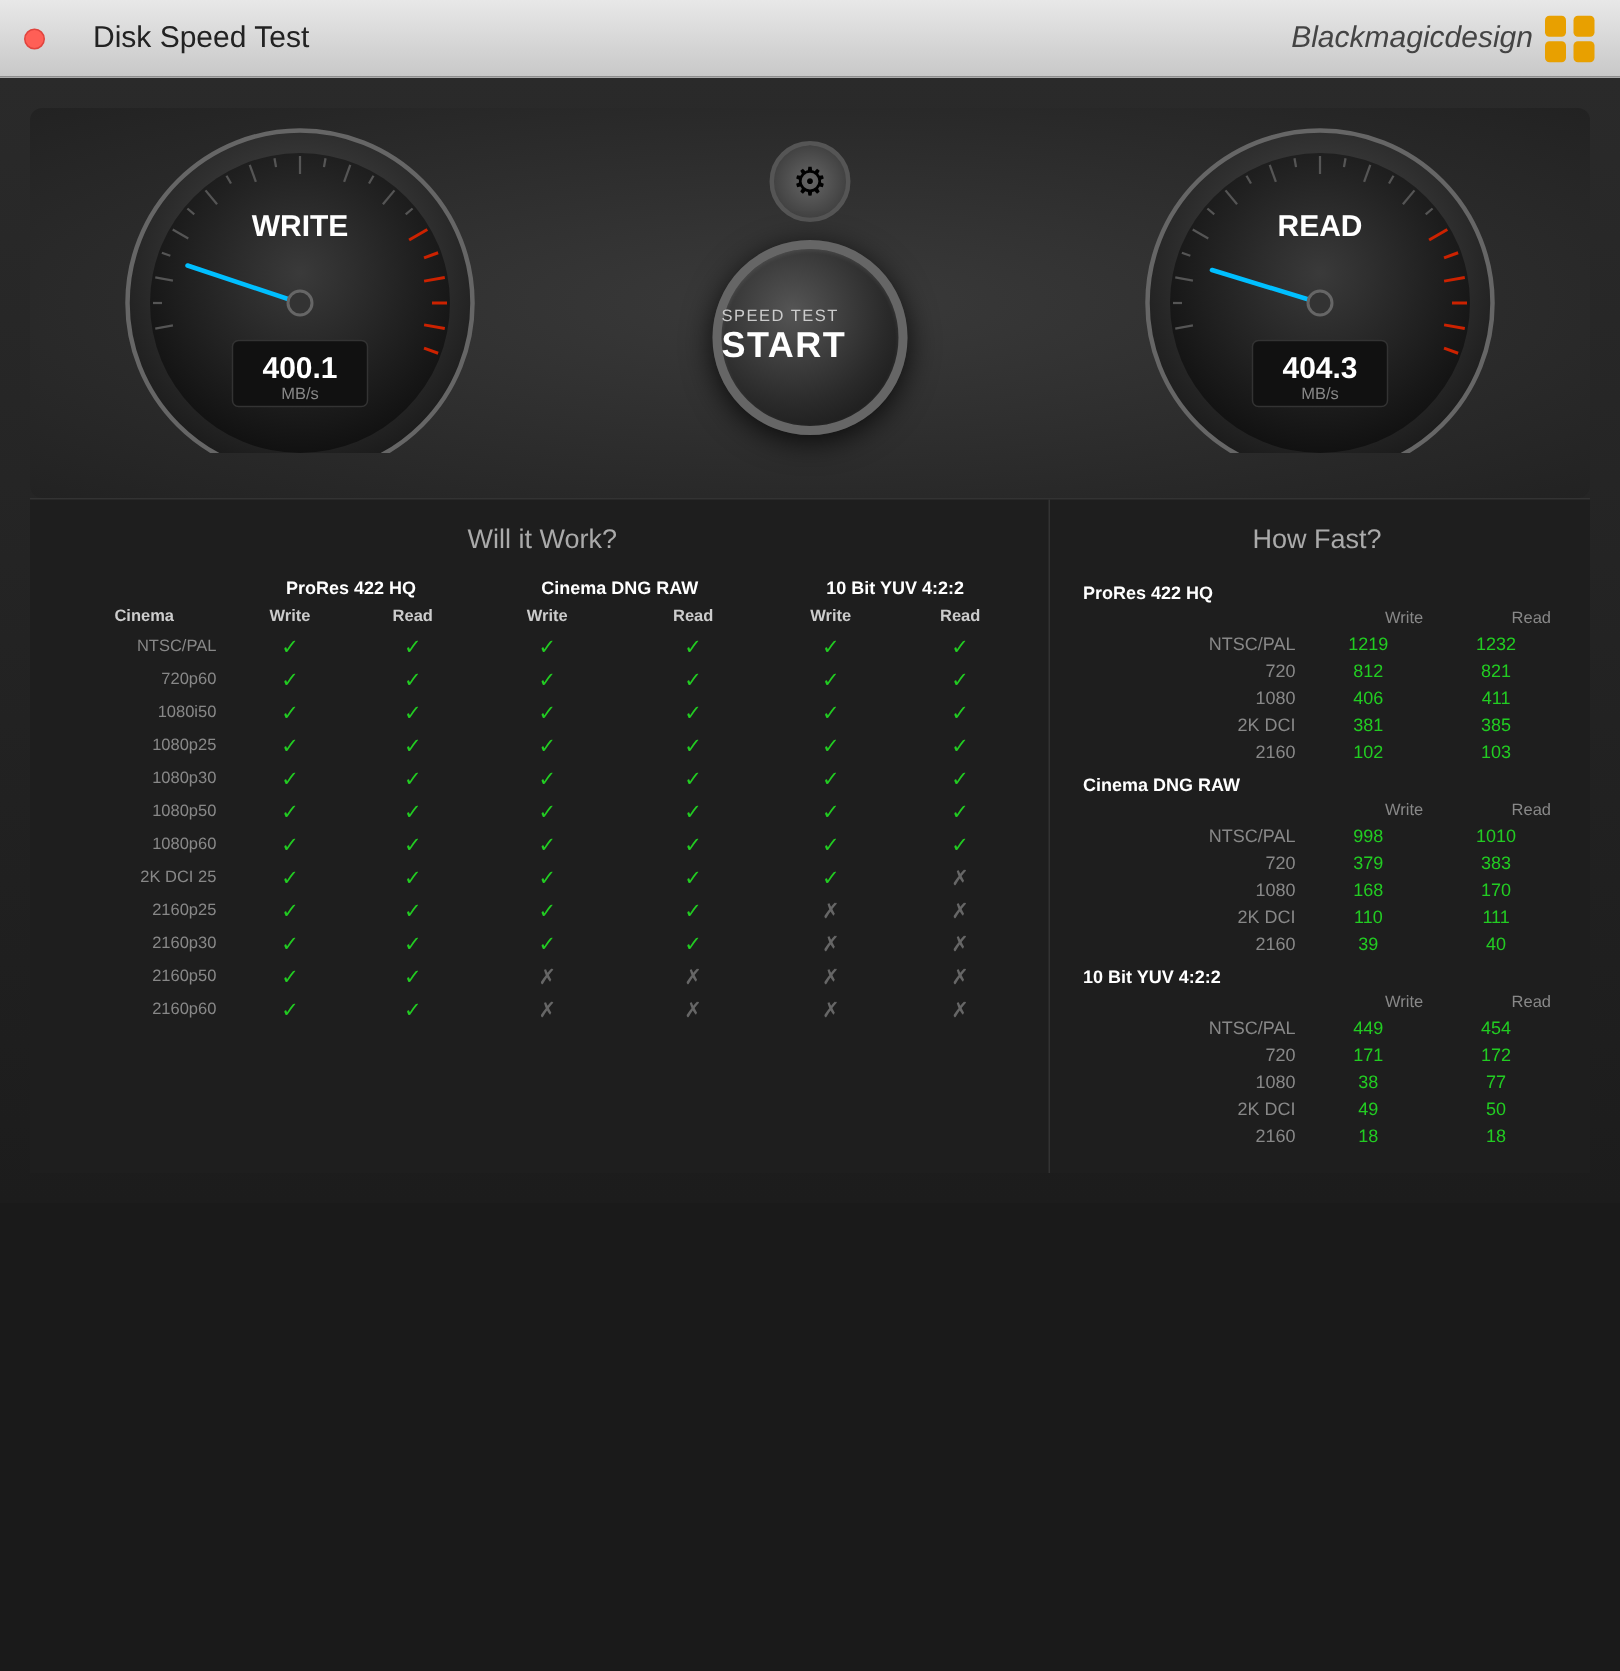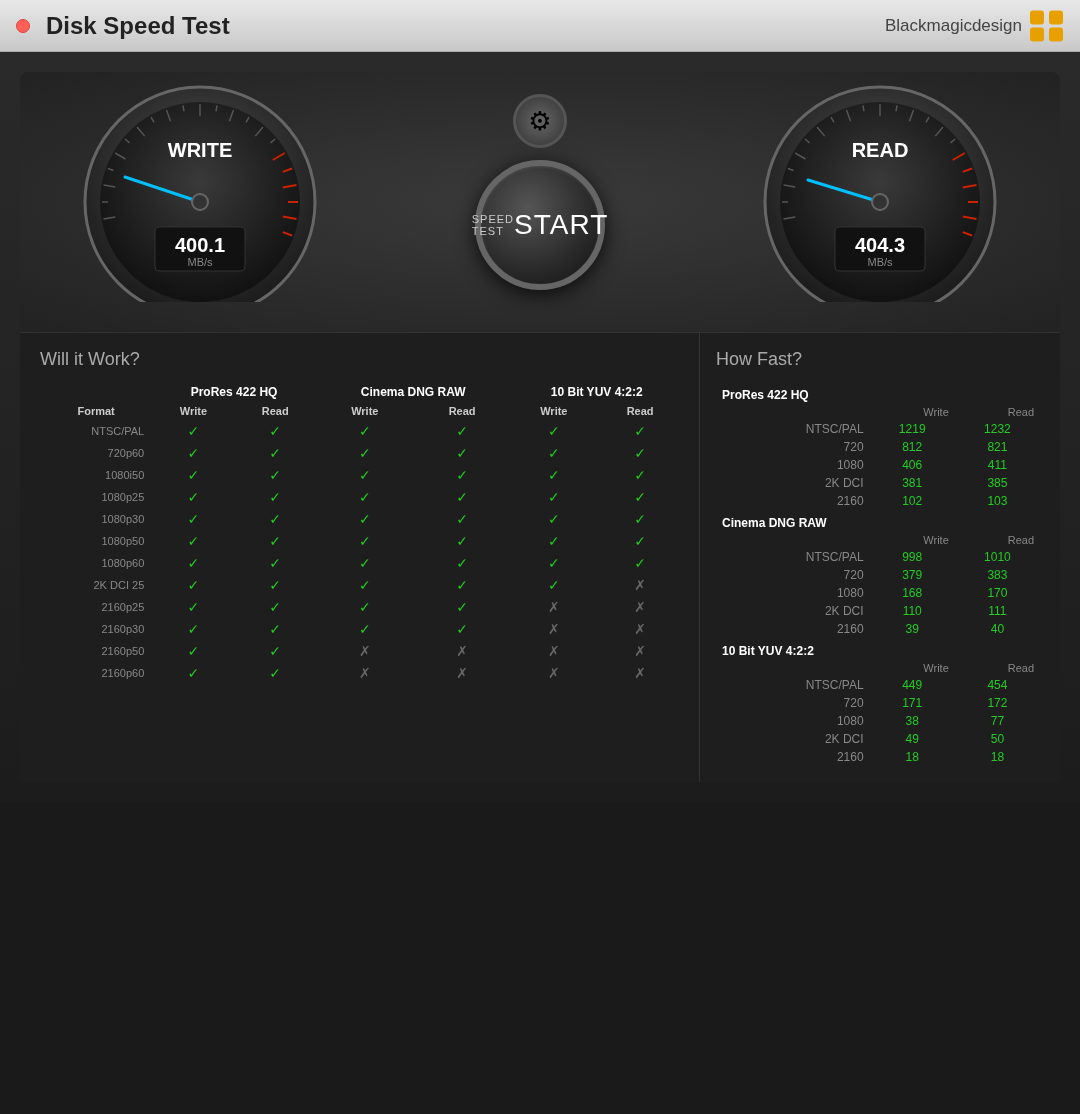--- a/index.html
+++ b/index.html
@@ -21,38 +21,39 @@
       position: relative;
     }
     .close-btn {
       width: 14px; height: 14px;
       background: #ff5f56;
       border-radius: 50%;
       border: 1px solid #e0443e;
       cursor: pointer;
     }
     .app-title {
-      font-size: 24px;
-      font-weight: 700;
+      font-size: 20px;
+      font-weight: 400;
       color: #222;
-      margin-left: 16px;
+      margin-left: 32px;
     }
     .brand-logo {
       position: absolute;
       right: 16px;
       top: 50%;
       transform: translateY(-50%);
       display: flex;
       align-items: center;
       gap: 8px;
     }
     .brand-name {
-      font-size: 17px;
+      font-size: 20px;
       color: #444;
       font-weight: 300;
+      font-style: italic;
     }
     .brand-icon {
       display: grid;
       grid-template-columns: 1fr 1fr;
       gap: 3px;
       width: 34px;
     }
     .brand-dot {
       width: 14px; height: 14px;
       background: #e8a000;
@@ -113,35 +114,35 @@
       cursor: pointer;
       font-size: 26px;
     }
 
     .start-btn {
       width: 130px; height: 130px;
       background: radial-gradient(circle at 40% 35%, #555 0%, #2a2a2a 60%, #111 100%);
       border-radius: 50%;
       border: 6px solid #666;
       display: flex;
-      align-items: center;
+      flex-direction: column;
       justify-content: center;
       cursor: pointer;
       box-shadow: 0 4px 20px rgba(0,0,0,0.8), inset 0 1px 3px rgba(255,255,255,0.1);
     }
     .start-btn-label1 {
       font-size: 11px;
       color: #ccc;
       font-weight: 500;
       letter-spacing: 1px;
     }
     .start-btn-label2 {
-      font-size: 28px;
+      font-size: 24px;
       color: #fff;
-      font-weight: 400;
+      font-weight: 700;
       letter-spacing: 1px;
     }
 
     
     .tables-section {
       background: #1e1e1e;
       border-top: 1px solid #333;
       display: flex;
       gap: 0;
     }
@@ -154,20 +155,21 @@
 
     .right-table-area {
       flex: 0 0 360px;
       padding: 16px 20px 16px 16px;
     }
 
     .section-title {
       font-size: 18px;
       color: #aaa;
       font-weight: 300;
+      text-align: center;
       margin-bottom: 12px;
     }
 
     .compat-table {
       width: 100%;
       border-collapse: collapse;
       font-size: 12px;
     }
     .compat-table th {
       color: #ccc;
@@ -368,21 +370,21 @@
       <div class="section-title">Will it Work?</div>
       <table class="compat-table">
         <thead>
           <tr>
             <th></th>
             <th colspan="2" class="group-header">ProRes 422 HQ</th>
             <th colspan="2" class="group-header">Cinema DNG RAW</th>
             <th colspan="2" class="group-header">10 Bit YUV 4:2:2</th>
           </tr>
           <tr>
-            <th>Format</th>
+            <th>Cinema</th>
             <th>Write</th>
             <th>Read</th>
             <th>Write</th>
             <th>Read</th>
             <th>Write</th>
             <th>Read</th>
           </tr>
         </thead>
         <tbody id="compat-tbody">
         <tr>

